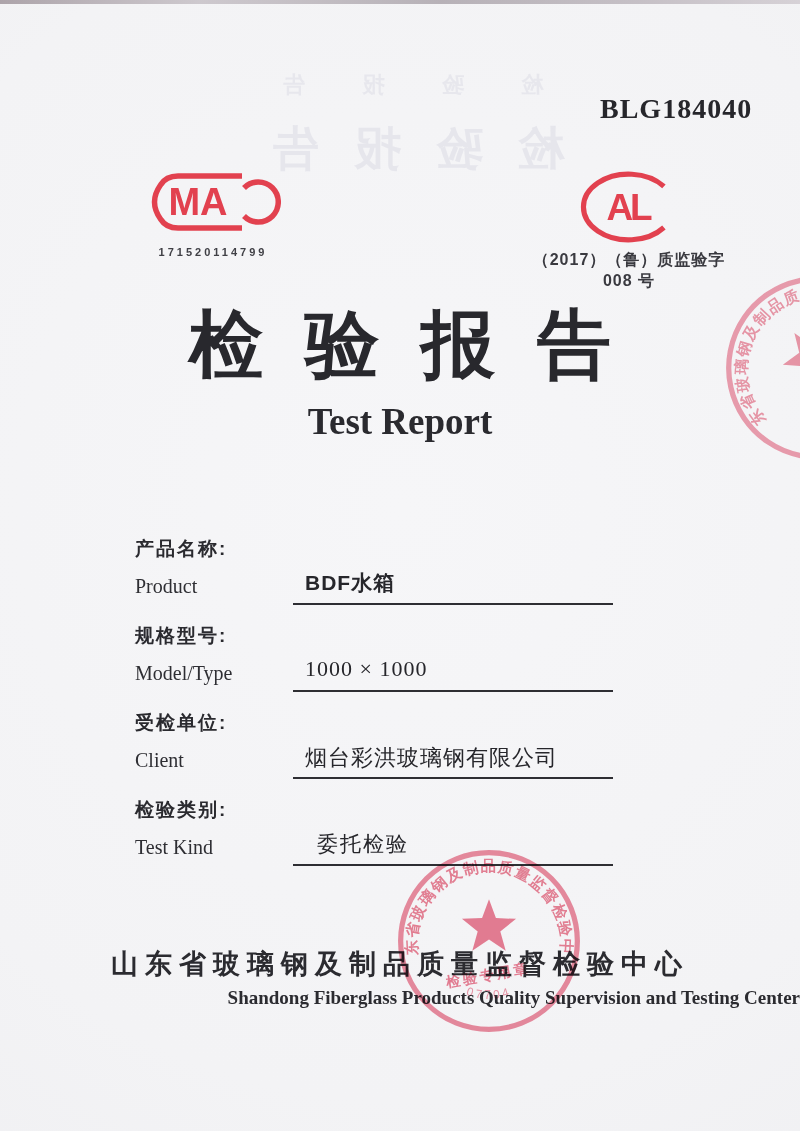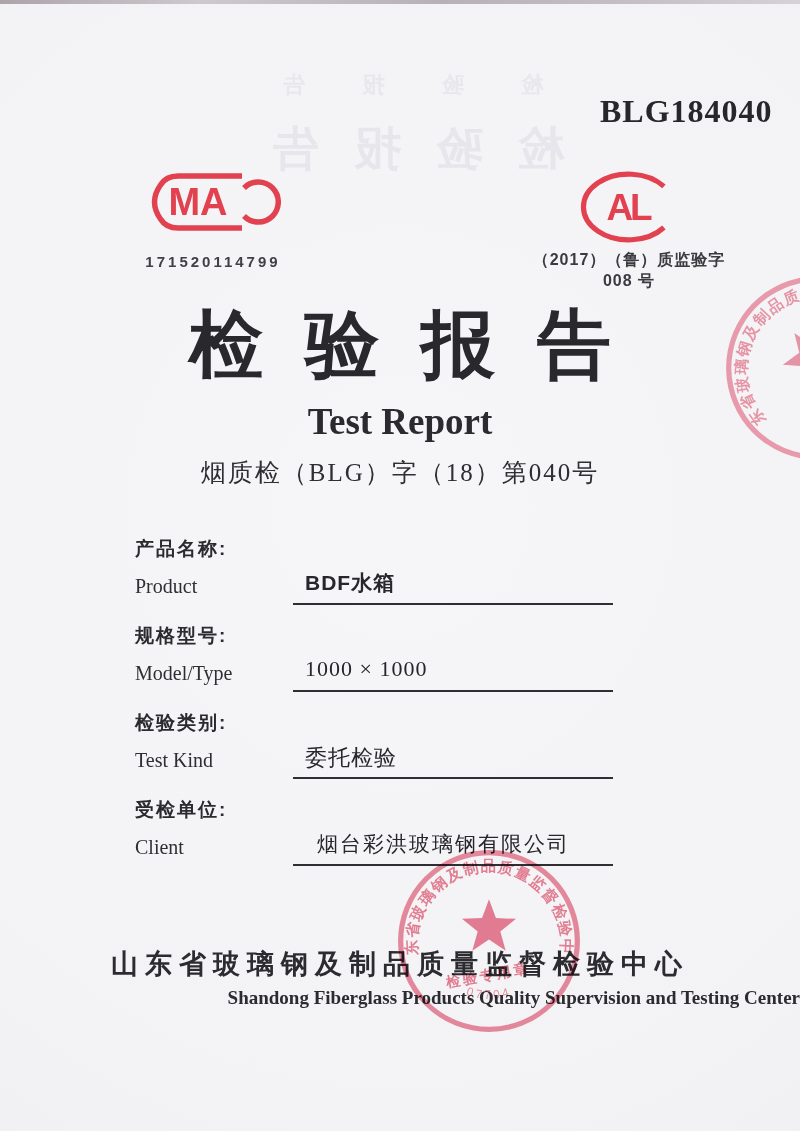--- a/index.html
+++ b/index.html
@@ -20,25 +20,25 @@
     position:absolute; left:0; width:100%; text-align:center;
     transform:scaleX(-1); color:#d9d9e3; font-weight:bold;
     font-family:"Liberation Serif", serif; user-select:none;
   }
   .ghost-1 { top:70px; font-size:22px; letter-spacing:26px; opacity:.45; }
   .ghost-2 { top:118px; font-size:46px; letter-spacing:36px; opacity:.5; }
 
   .report-number {
     position:absolute; left:600px; top:93px;
     font-family:"Liberation Serif", serif; font-weight:bold;
-    font-size:32px; letter-spacing:1px; color:#26262b;
+    font-size:28px; letter-spacing:1px; color:#26262b;
   }
 
   .cma-block { position:absolute; left:143px; top:170px; width:140px; text-align:center; }
-  .cma-license { margin-top:15px; font-size:15px; font-weight:bold; letter-spacing:3px; color:#404046; }
+  .cma-license { margin-top:8px; font-size:11px; font-weight:bold; letter-spacing:3px; color:#404046; }
   .cal-block { position:absolute; left:524px; top:170px; width:210px; text-align:center; }
   .cal-caption { font-size:16px; font-weight:bold; letter-spacing:1px; color:#3a3a40; }
 
   .title-cn {
     position:absolute; top:296px; left:0; width:100%; padding-left:42px;
     text-align:center; font-size:74px; font-weight:bold; letter-spacing:42px;
     color:#28282d; font-family:"Liberation Sans", sans-serif;
   }
   .title-en {
     position:absolute; top:400px; left:0; width:100%; text-align:center;
@@ -107,42 +107,41 @@
   <div class="cal-block">
     <svg width="104" height="76" viewBox="0 0 200 148">
       <path d="M 168 32 A 88 64 0 1 0 168 112" fill="none" stroke="#e2414f" stroke-width="10"></path>
       <text x="98" y="98" text-anchor="middle" font-size="72" font-weight="bold" letter-spacing="-6" fill="#e2414f">AL</text>
     </svg>
     <div class="cal-caption">（2017）（鲁）质监验字 008 号</div>
   </div>
 
   <div class="title-cn">检验报告</div>
   <div class="title-en">Test Report</div>
-  <div class="doc-number">烟质检（BLG）字（18）第040号</div>
 
   <div class="fields">
     <div class="field">
       <span class="label-cn">产品名称:</span>
       <span class="label-en">Product</span>
       <span class="field-value">BDF水箱</span>
     </div>
     <div class="field">
       <span class="label-cn">规格型号:</span>
       <span class="label-en">Model/Type</span>
       <span class="field-value">1000 × 1000</span>
     </div>
     <div class="field">
+      <span class="label-cn">受检单位:</span>
+      <span class="label-en">Client</span>
+      <span class="field-value">烟台彩洪玻璃钢有限公司</span>
+    </div>
+    <div class="field">
       <span class="label-cn">检验类别:</span>
       <span class="label-en">Test Kind</span>
       <span class="field-value">委托检验</span>
-    </div>
-    <div class="field">
-      <span class="label-cn">受检单位:</span>
-      <span class="label-en">Client</span>
-      <span class="field-value">烟台彩洪玻璃钢有限公司</span>
     </div>
   </div>
 
   <div class="footer">
     <div class="footer-cn">山东省玻璃钢及制品质量监督检验中心</div>
     <div class="footer-en">Shandong Fiberglass Products Quality Supervision and Testing Center</div>
   </div>
 
   <svg class="stamp-bottom" viewBox="0 0 200 200">
     <defs>

